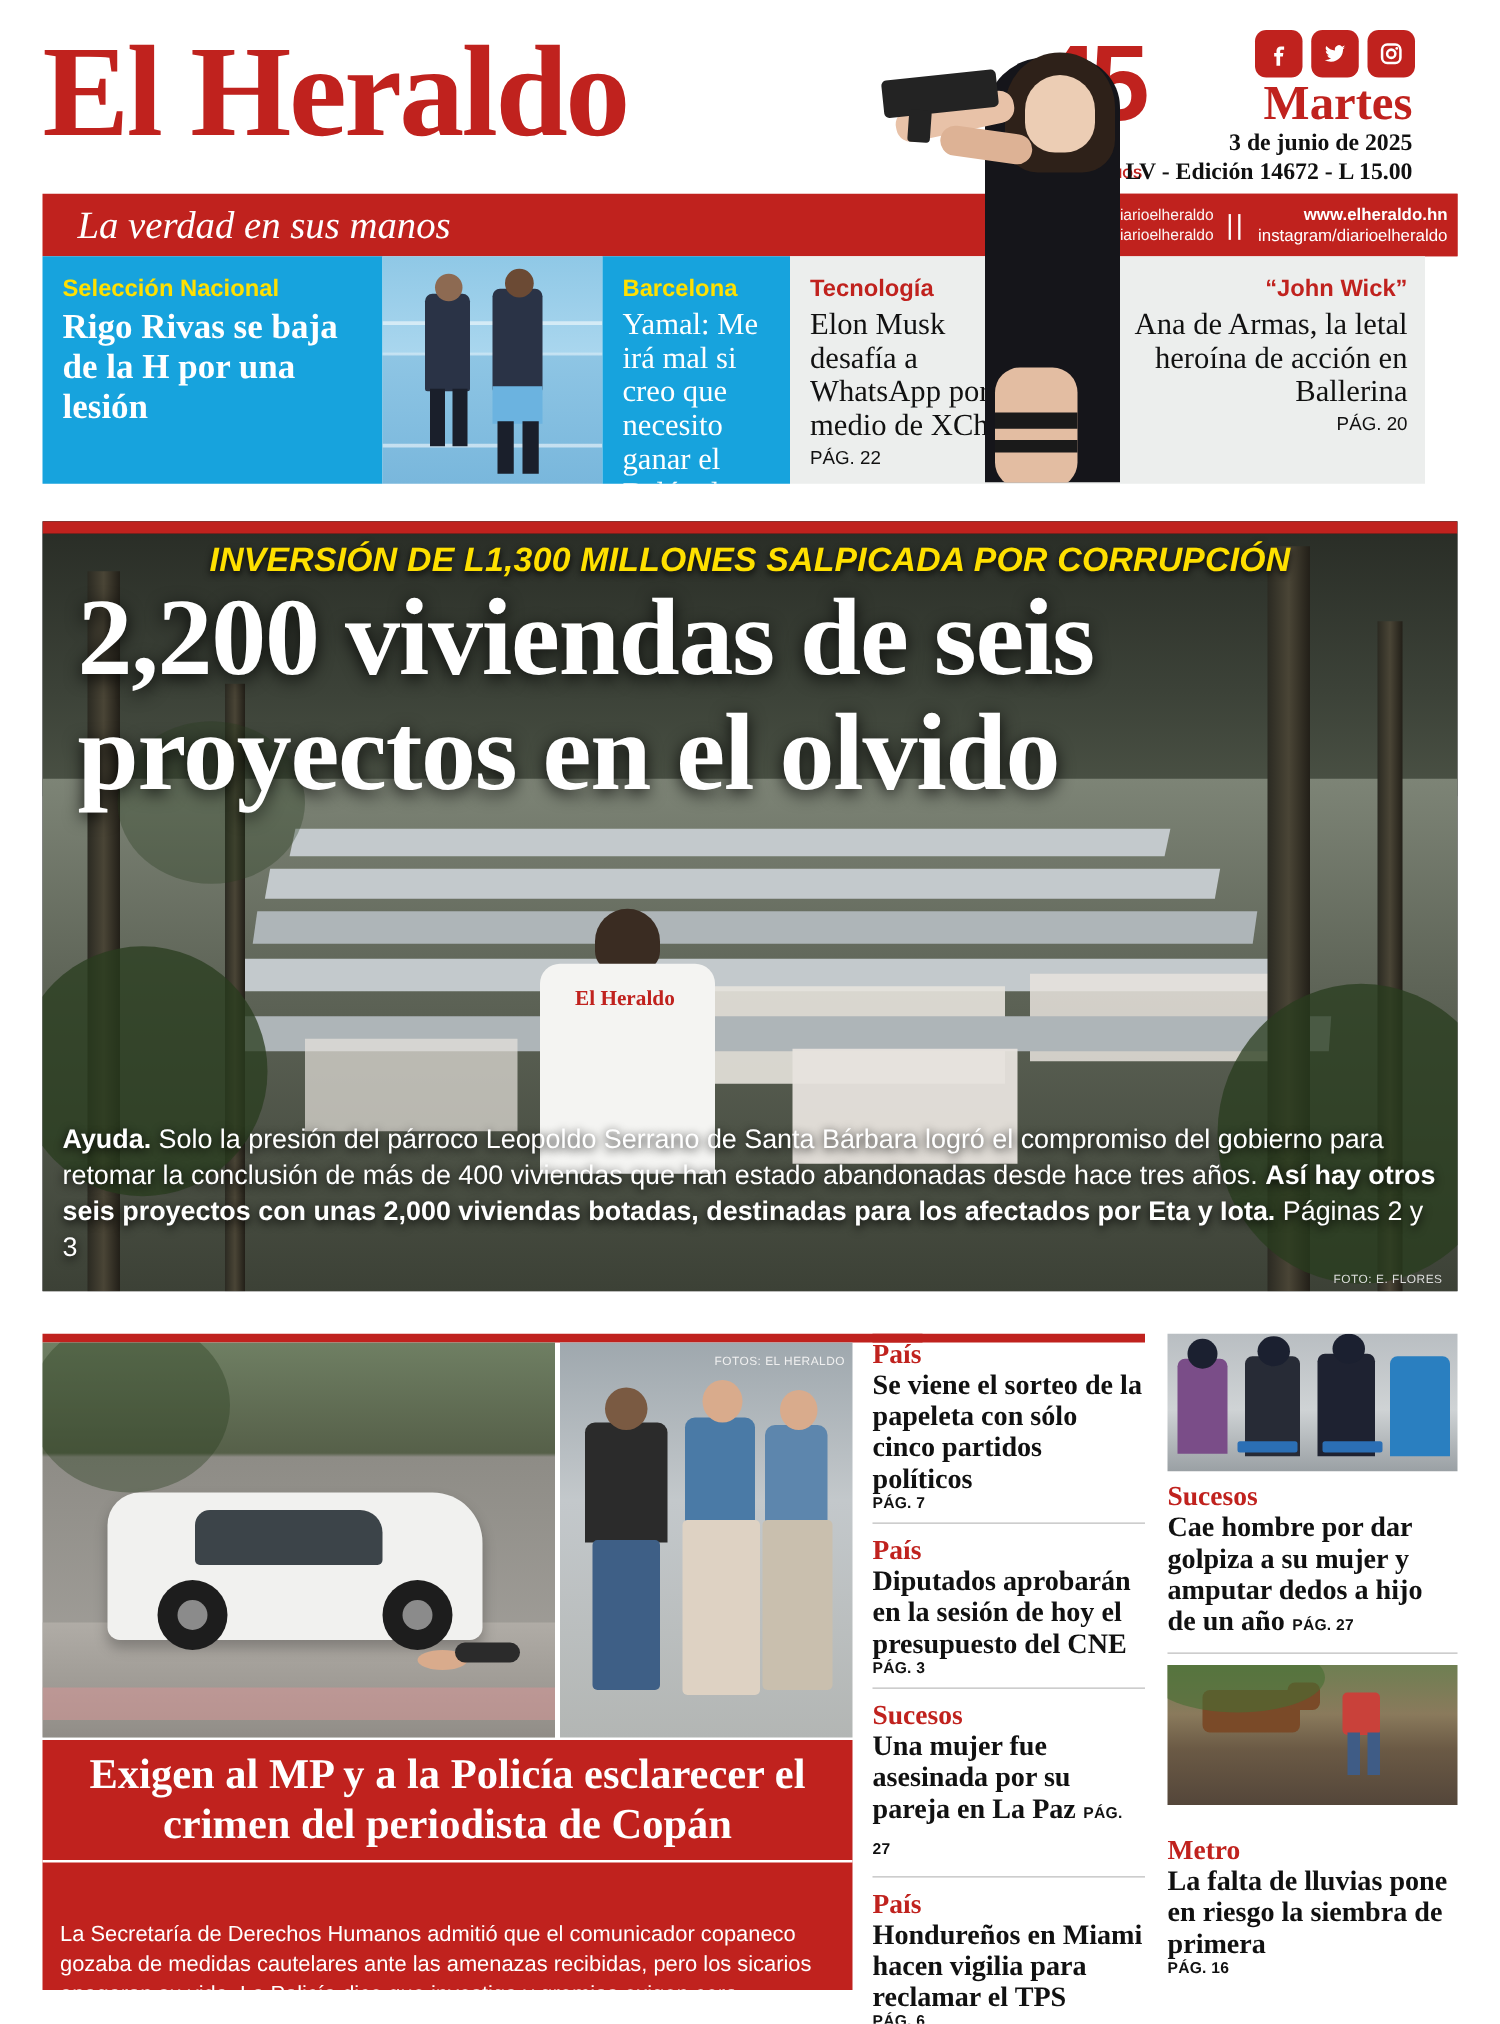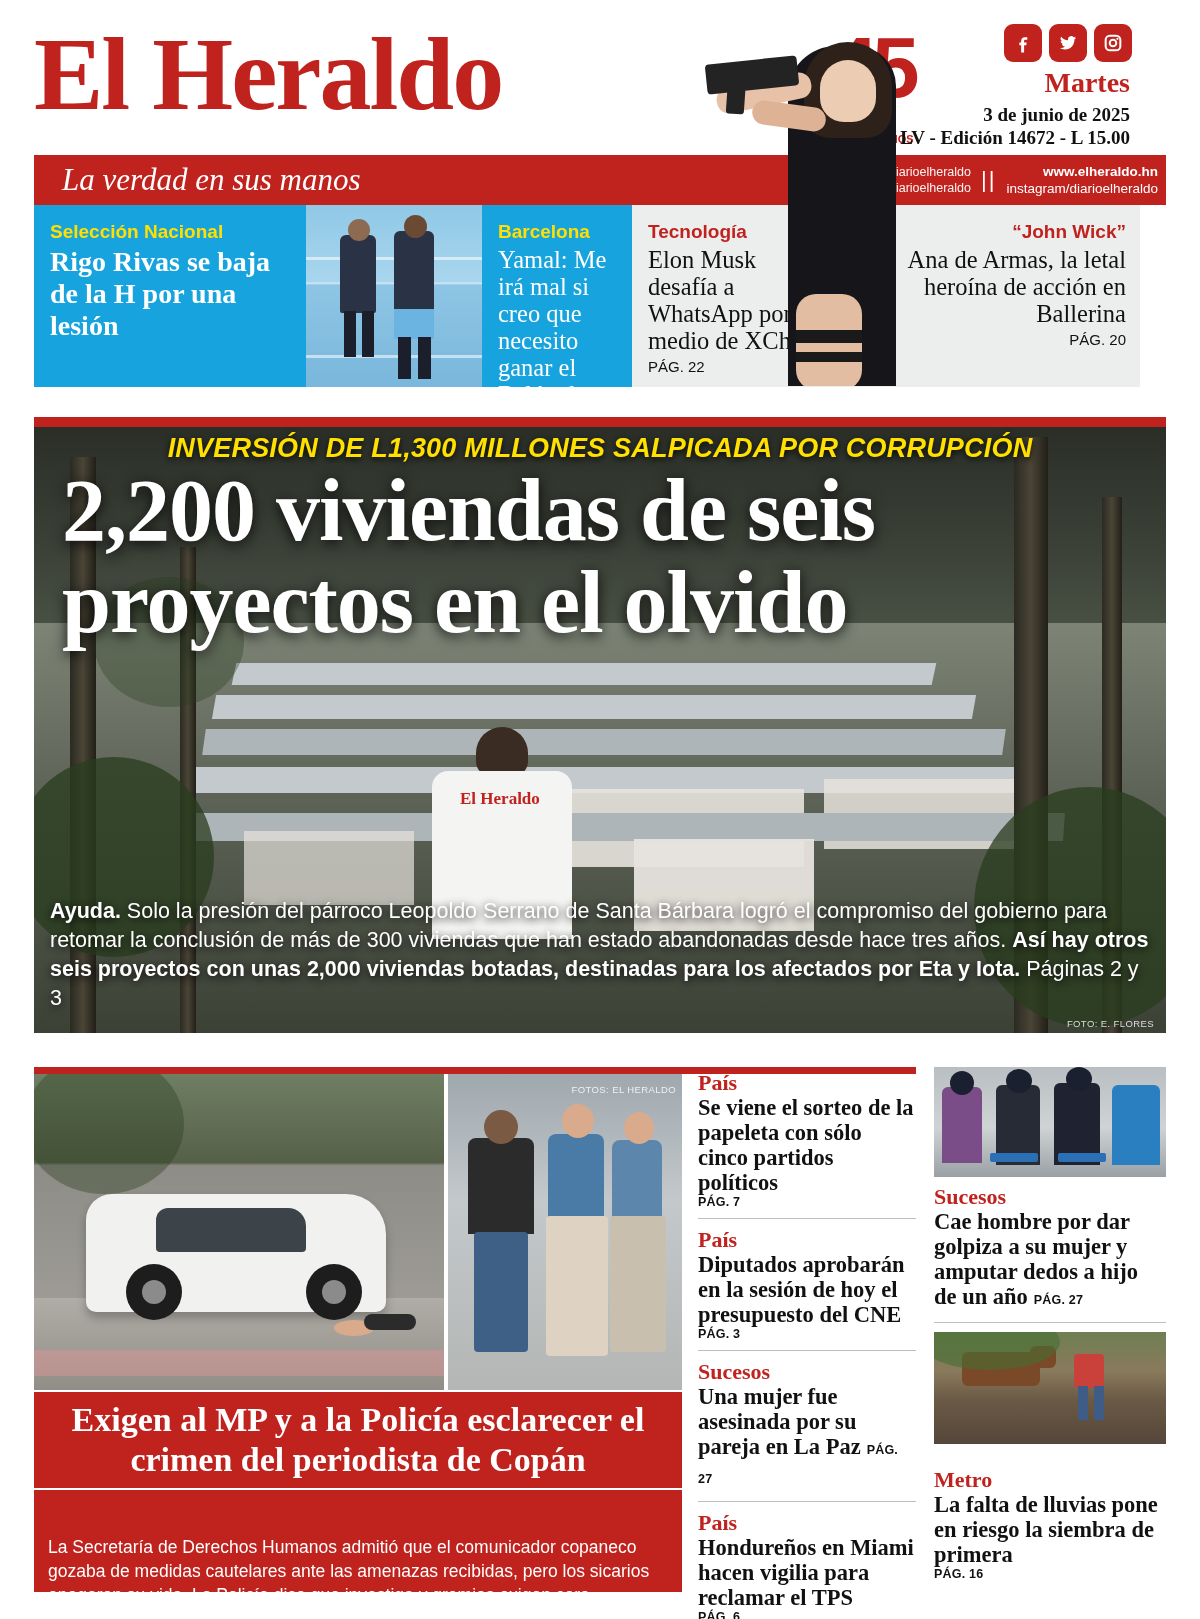--- a/index.html
+++ b/index.html
@@ -33,21 +33,21 @@
   .social { position: absolute; right: 68px; top: 24px; display: flex; gap: 7px; }
   .sico {
     width: 38px; height: 38px; border-radius: 9px; background: #c0221e;
     display: flex; align-items: center; justify-content: center;
   }
   .sico svg { display:block; }
   .dayline {
     position: absolute; right: 70px; top: 62px; width: 420px; text-align: right;
     font-family: "Liberation Serif", serif;
   }
-  .dayname { font-size: 28px; font-weight: bold; color: #c0221e; line-height: 42px; }
+  .dayname { font-size: 39px; font-weight: bold; color: #c0221e; line-height: 42px; }
   .dateline { font-size: 19px; font-weight: bold; color: #111; line-height: 22px; }
   .editionline { font-size: 19px; font-weight: bold; color: #111; line-height: 23px; }
 
   .tagbar {
     position: absolute; left: 34px; top: 155px; width: 1132px; height: 50px;
     background: #c0221e;
   }
   .tagline {
     position: absolute; left: 28px; top: 7px;
     font-family: "Liberation Serif", serif; font-style: italic;
@@ -421,21 +421,21 @@
         <div class="rep-head"></div>
         <div class="rep-shirt"></div>
         <div class="rep-logo">El Heraldo</div>
       </div>
     </div>
 
     <div class="kicker-bar">INVERSIÓN DE L1,300 MILLONES SALPICADA POR CORRUPCIÓN</div>
     <div class="lead-head">2,200 viviendas de seis proyectos en el olvido</div>
 
     <div class="lead-caption">
-      <b>Ayuda.</b><span> Solo la presión del párroco Leopoldo Serrano de Santa Bárbara logró el compromiso del gobierno para retomar la conclusión de más de 300 viviendas que han estado abandonadas desde hace tres años. </span><b>Así hay otros seis proyectos con unas 2,000 viviendas botadas, destinadas para los afectados por Eta y Iota.</b><span> Páginas 2 y 3</span>
+      <b>Ayuda.</b><span> Solo la presión del párroco Leopoldo Serrano de Santa Bárbara logró el compromiso del gobierno para retomar la conclusión de más de 400 viviendas que han estado abandonadas desde hace tres años. </span><b>Así hay otros seis proyectos con unas 2,000 viviendas botadas, destinadas para los afectados por Eta y Iota.</b><span> Páginas 2 y 3</span>
     </div>
 
     <div class="photo-credit">FOTO: E. FLORES</div>
   </div>
 
   <div class="bottom">
 
     <div class="bl">
       <div class="bl-topline"></div>
 

